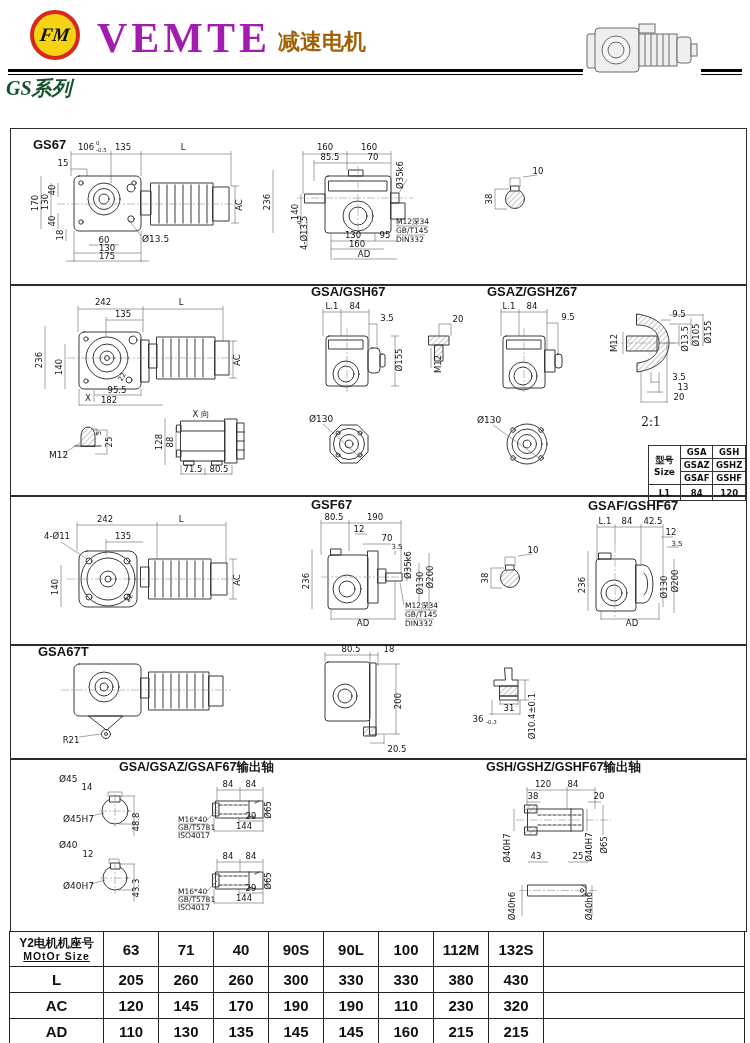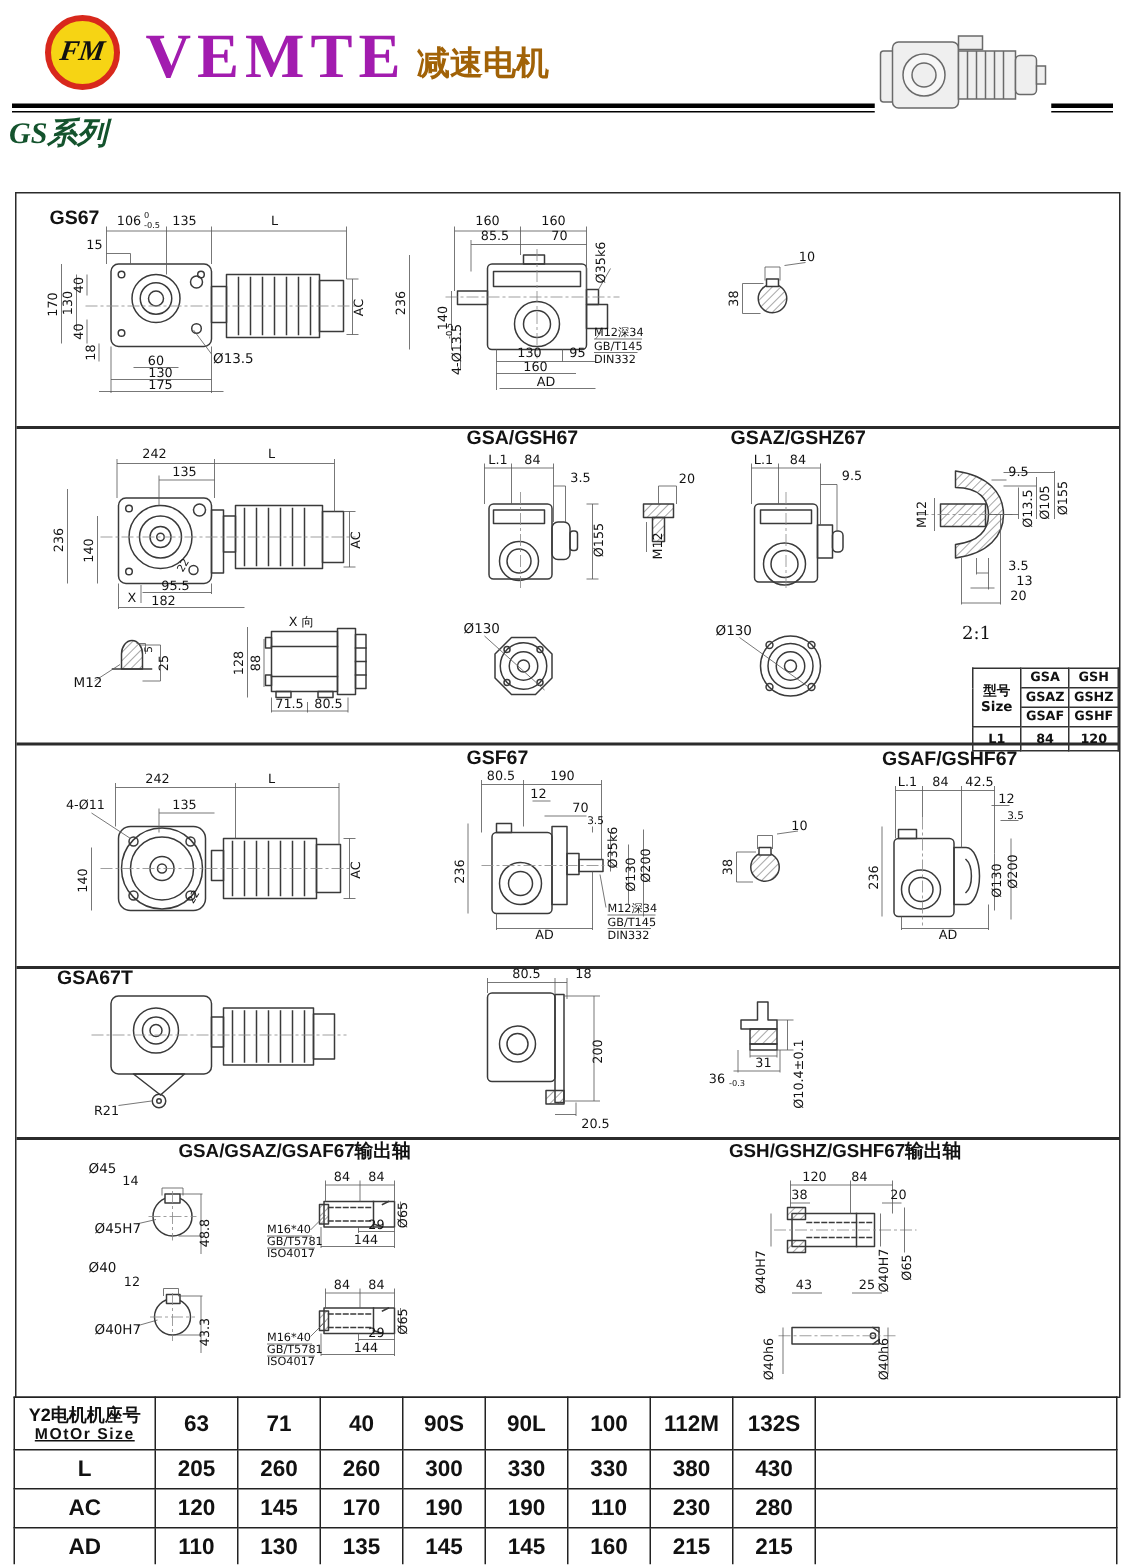--- a/index.html
+++ b/index.html
@@ -865,21 +865,21 @@
     </tr>
     <tr>
       <td>AC</td>
       <td>120</td>
       <td>145</td>
       <td>170</td>
       <td>190</td>
       <td>190</td>
       <td>110</td>
       <td>230</td>
-      <td>280</td>
+      <td>320</td>
       <td></td>
     </tr>
     <tr>
       <td>AD</td>
       <td>110</td>
       <td>130</td>
       <td>135</td>
       <td>145</td>
       <td>145</td>
       <td>160</td>

